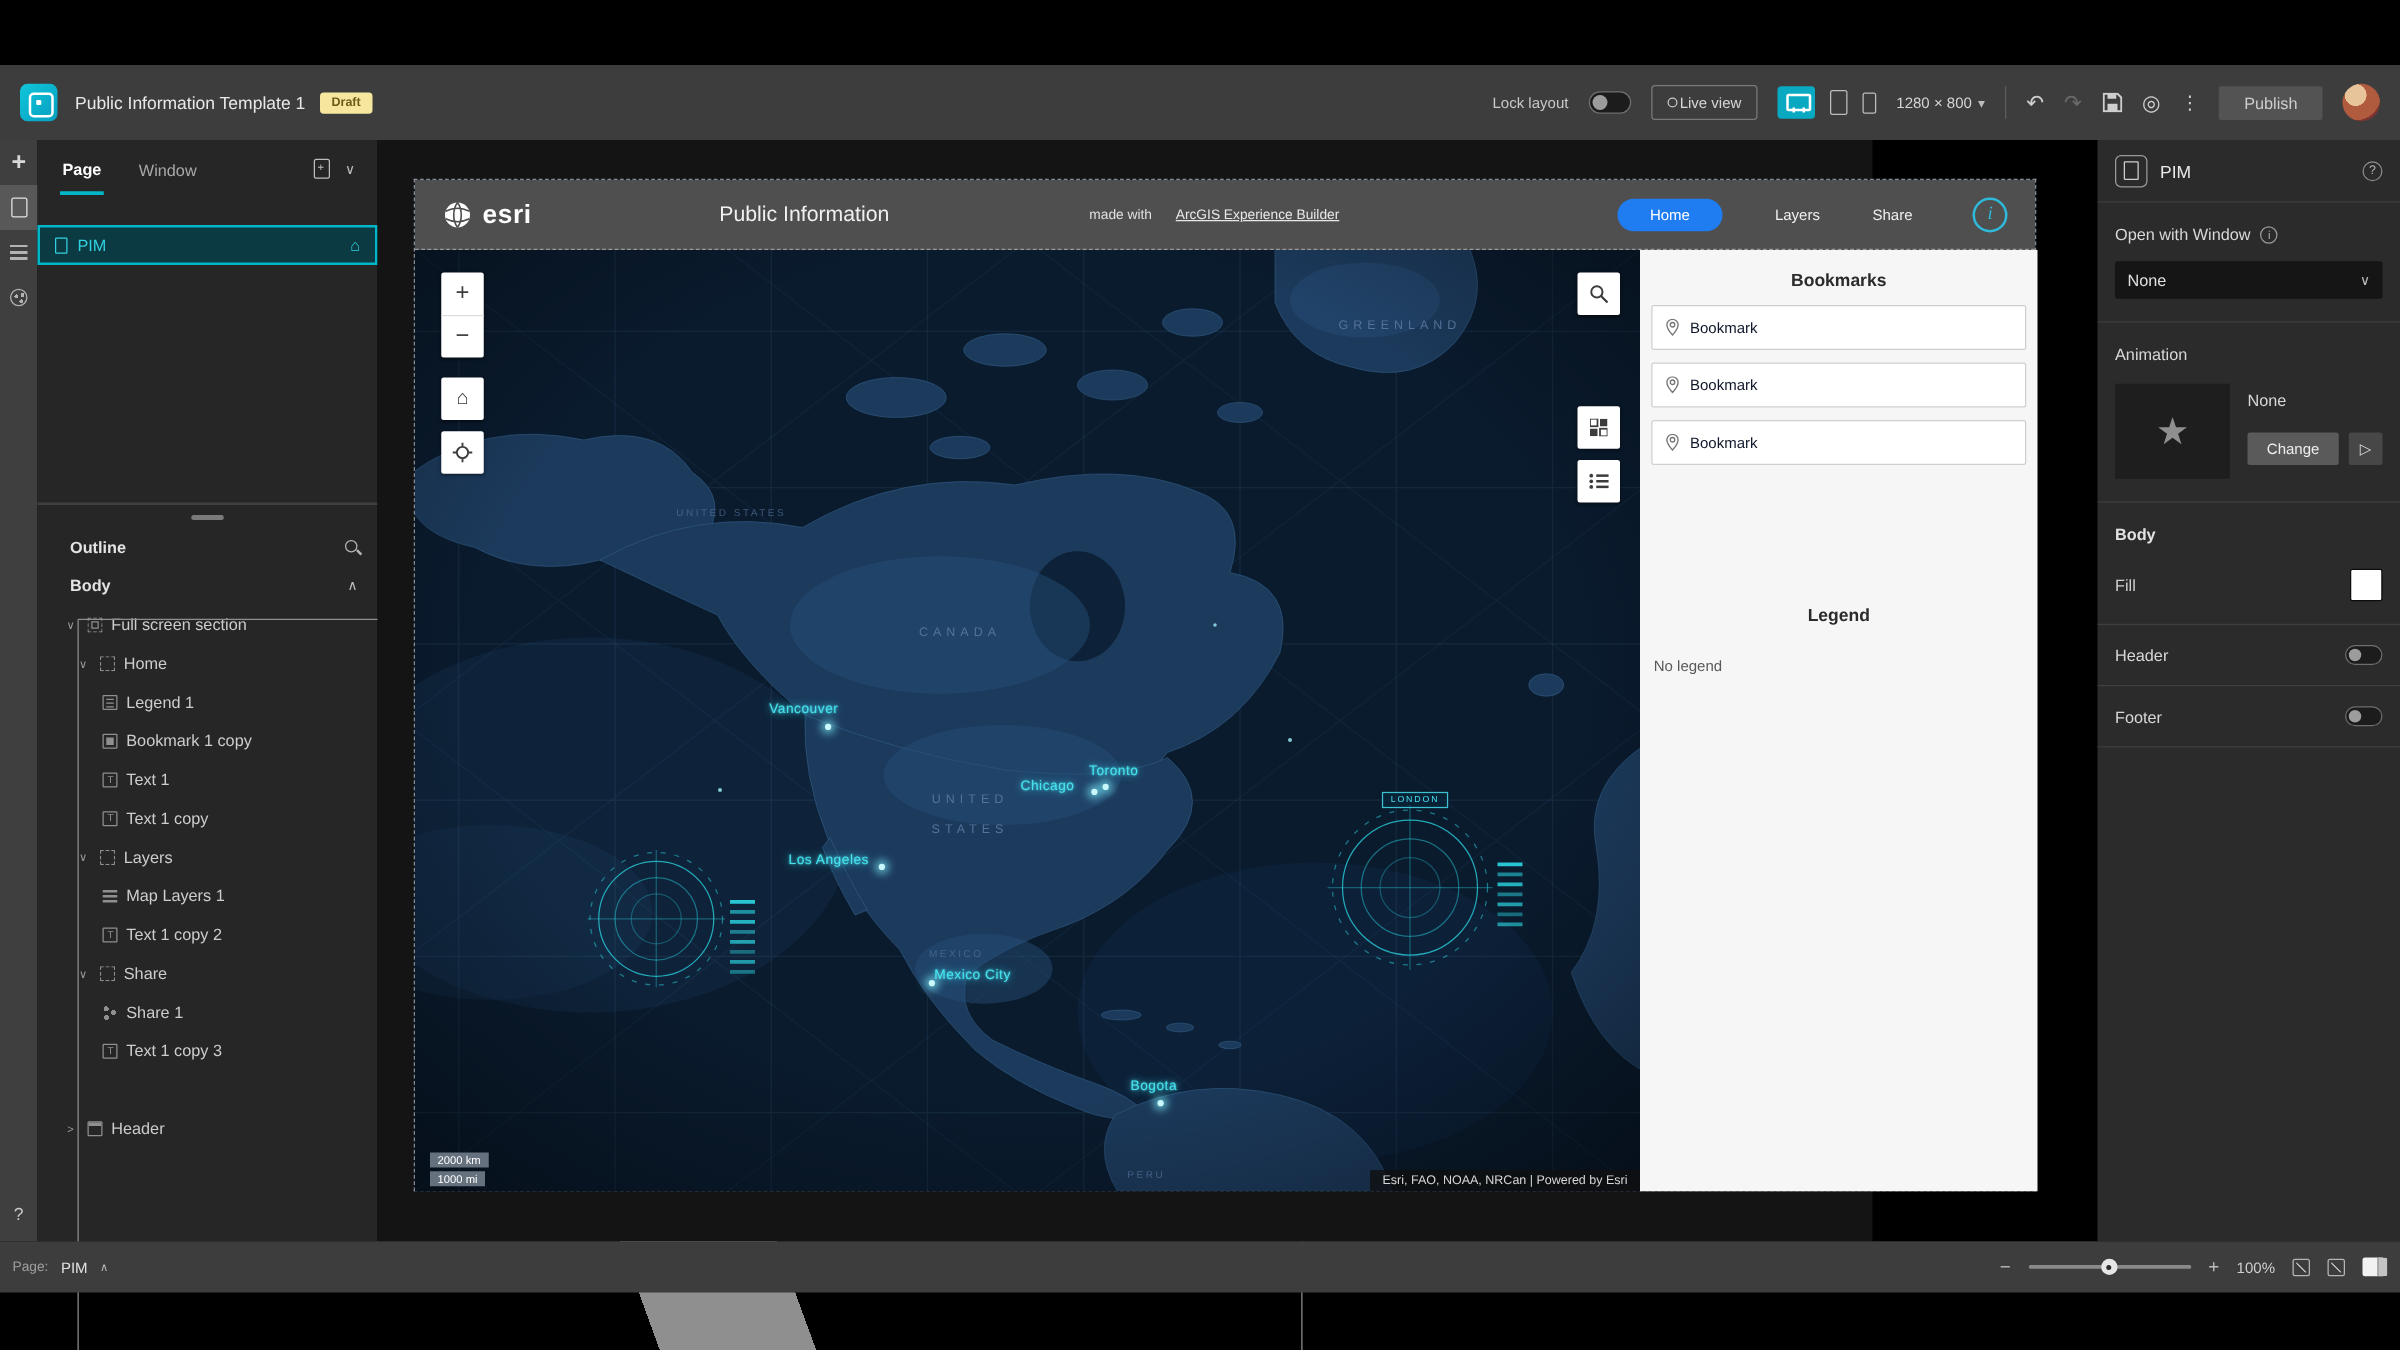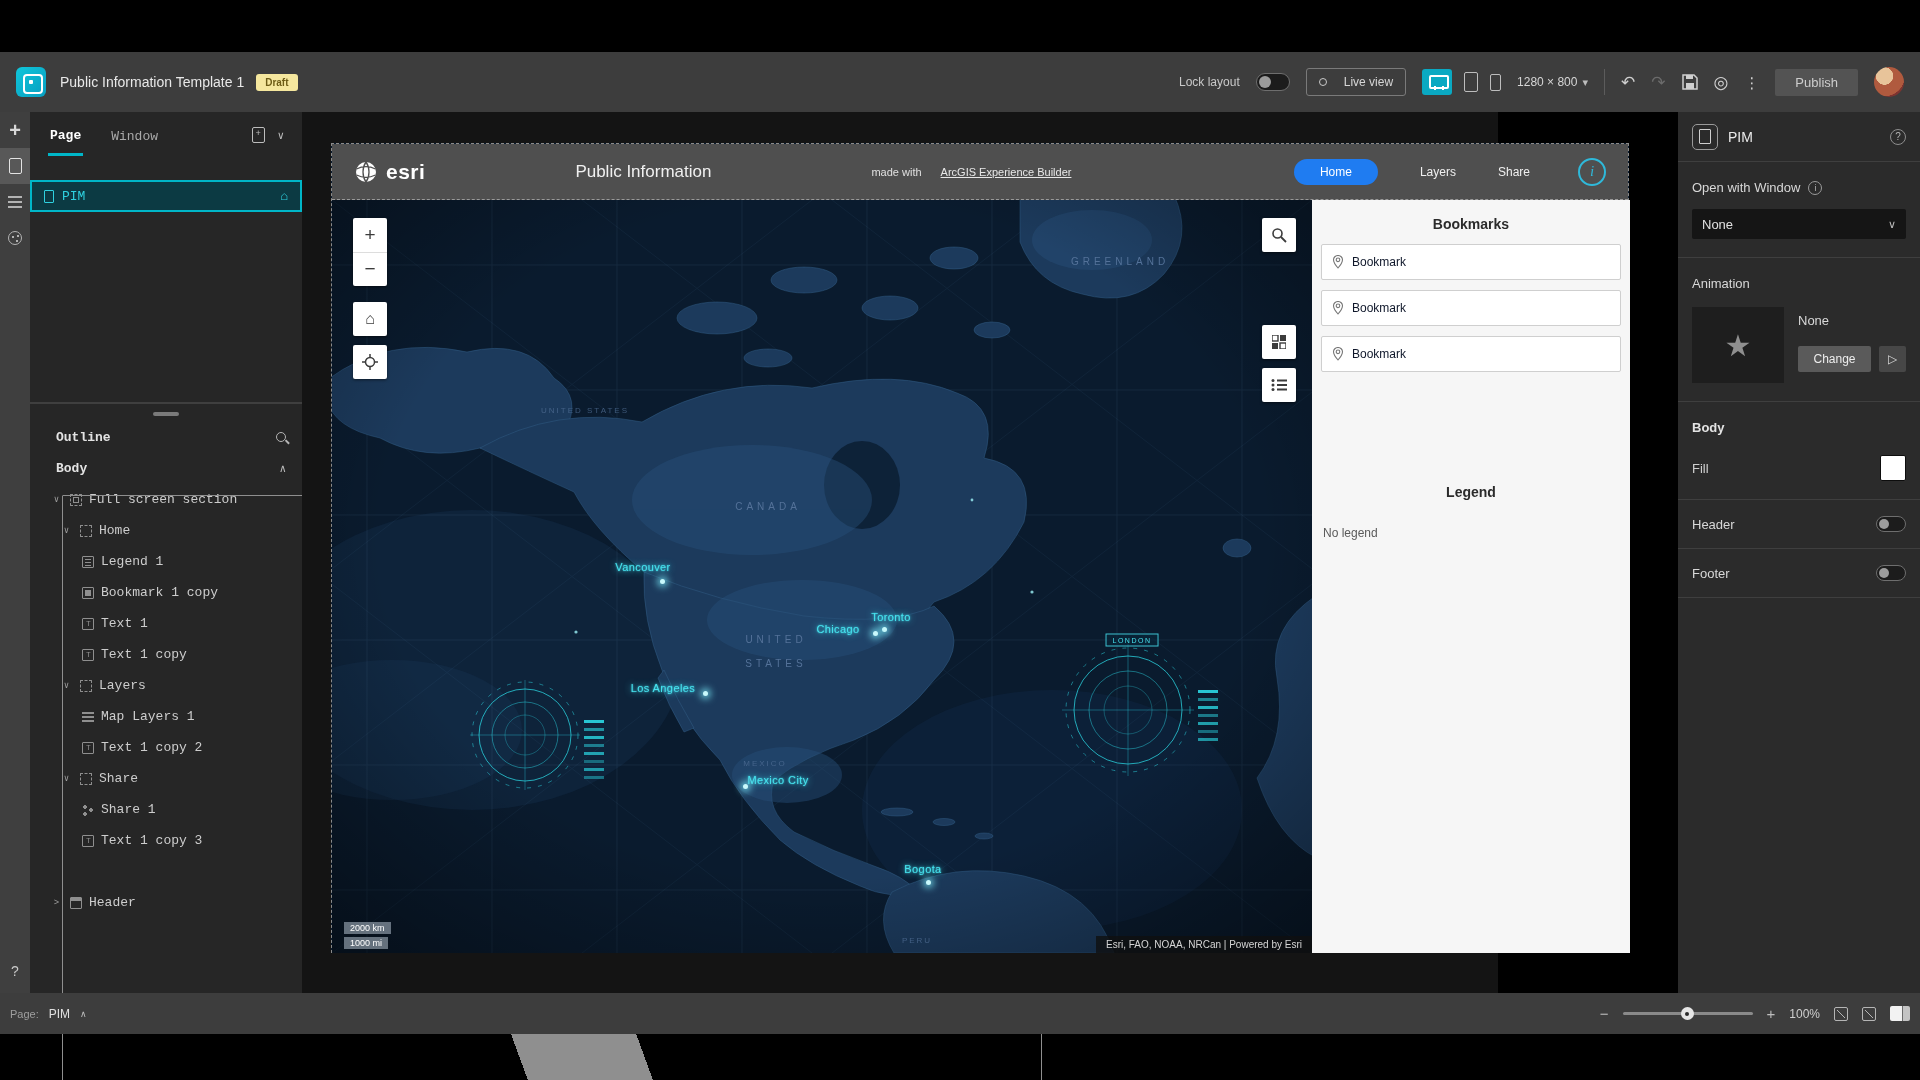--- a/index.html
+++ b/index.html
@@ -18,21 +18,21 @@
   .doc-title { color:#e8e8e8; font-size:14px; margin-left:14px; }
   .draft-badge { margin-left:12px; background:#f5e79e; color:#6d5c16; font-size:10px;
                  font-weight:bold; padding:3px 9px; border-radius:3px; }
   .topbar-right { margin-left:auto; display:flex; align-items:center; gap:16px; }
   .lock-label { color:#c9c9c9; font-size:12px; }
   .toggle { width:34px; height:18px; border-radius:9px; background:#1c1c1c;
             border:1px solid #6e6e6e; position:relative; flex:none; }
   .toggle::after { content:""; position:absolute; left:2px; top:2px; width:12px; height:12px;
             border-radius:50%; background:#9c9c9c; }
   .liveview-btn { border:1px solid #7a7a7a; border-radius:3px; height:28px; display:flex;
-            align-items:center; gap:17px; padding:0 12px; color:#d6d6d6; font-size:12px; }
+            align-items:center; gap:2px; padding:0 12px; color:#d6d6d6; font-size:12px; }
   .lv-dot { width:8px; height:8px; border:1.5px solid #c9c9c9; border-radius:50%; }
   .devices { display:flex; align-items:center; gap:12px; }
   .dev-desktop { width:30px; height:26px; background:#0aa9c2; border-radius:3px; position:relative; }
   .dev-desktop::before { content:""; position:absolute; left:7px; top:6px; width:16px; height:10px;
             border:2px solid #fff; border-radius:2px; }
   .dev-desktop::after { content:""; position:absolute; left:12px; top:17px; width:6px; height:4px;
             border-left:2px solid #fff; border-right:2px solid #fff; }
   .dev-tablet { width:14px; height:20px; border:1.5px solid #bdbdbd; border-radius:2px; }
   .dev-phone { width:11px; height:17px; border:1.5px solid #bdbdbd; border-radius:2px; }
   .res-select { color:#d6d6d6; font-size:12px; display:flex; gap:5px; align-items:center; }
@@ -54,21 +54,21 @@
   .rail-stack { width:14px; height:13px;
       background:linear-gradient(#b3b3b3 0 2px,transparent 2px 5px,#b3b3b3 5px 7px,transparent 7px 10px,#b3b3b3 10px 12px,transparent 12px); }
   .rail-palette { width:14px; height:14px; border:1.5px solid #b3b3b3; border-radius:50%;
       background:radial-gradient(circle 1.5px at 4px 5px,#b3b3b3 99%,transparent),
                  radial-gradient(circle 1.5px at 9px 4px,#b3b3b3 99%,transparent),
                  radial-gradient(circle 1.5px at 8px 9px,#b3b3b3 99%,transparent); }
   .rail-help { margin-top:auto; margin-bottom:14px; color:#c9c9c9; font-size:14px; }
 
   
   .sidebar { position:absolute; left:30px; top:112px; width:272px; height:881px; background:#262626;
-             display:flex; flex-direction:column;font-family:Liberation Mono, monospace; }
+             display:flex; flex-direction:column; }
   .side-tabs { height:46px; display:flex; align-items:center; padding:0 18px; gap:26px; flex:none; }
   .stab { font-size:13px; color:#a9a9a9; padding:13px 2px 10px; }
   .stab.active { color:#fff; font-weight:bold; border-bottom:3px solid #00b6c8; }
   .newpage-group { margin-left:auto; display:flex; align-items:center; gap:12px; }
   .newpage-icon { width:13px; height:16px; border:1.5px solid #bdbdbd; border-radius:2px; position:relative; }
   .newpage-icon::after { content:"+"; position:absolute; left:2px; top:1px; color:#bdbdbd; font-size:9px; }
   .chev-glyph { color:#bdbdbd; font-size:11px; }
   .page-list { height:244px; flex:none; padding-top:22px; }
   .pim-row { margin:0 0; height:32px; background:#0c3a43; border:2px solid #00b6c8;
              display:flex; align-items:center; gap:8px; padding:0 12px; }

